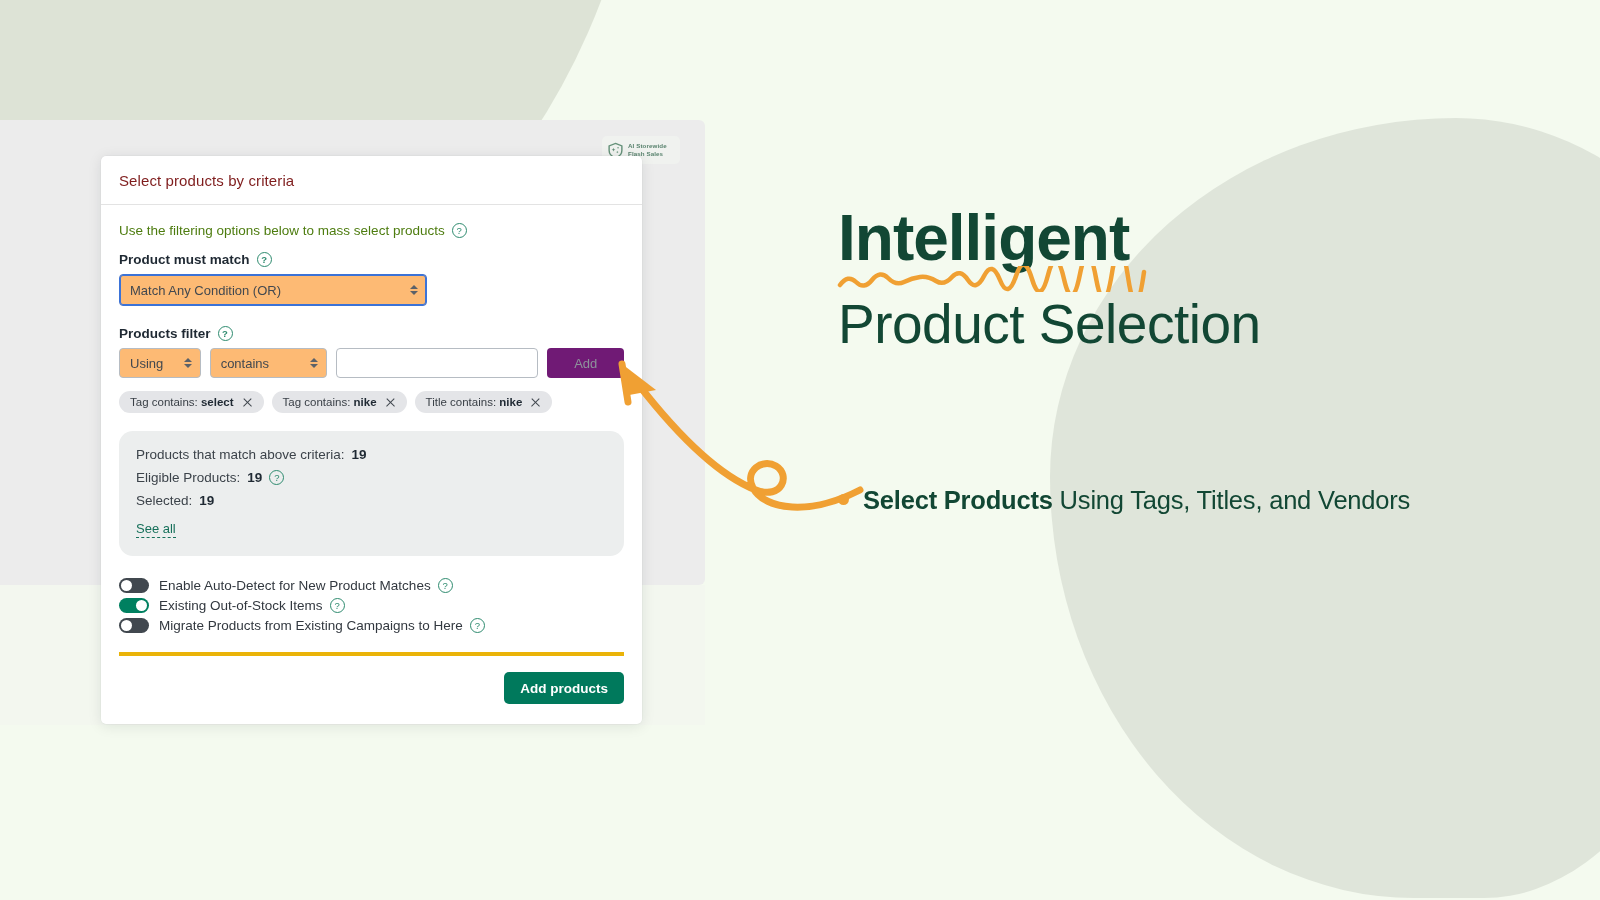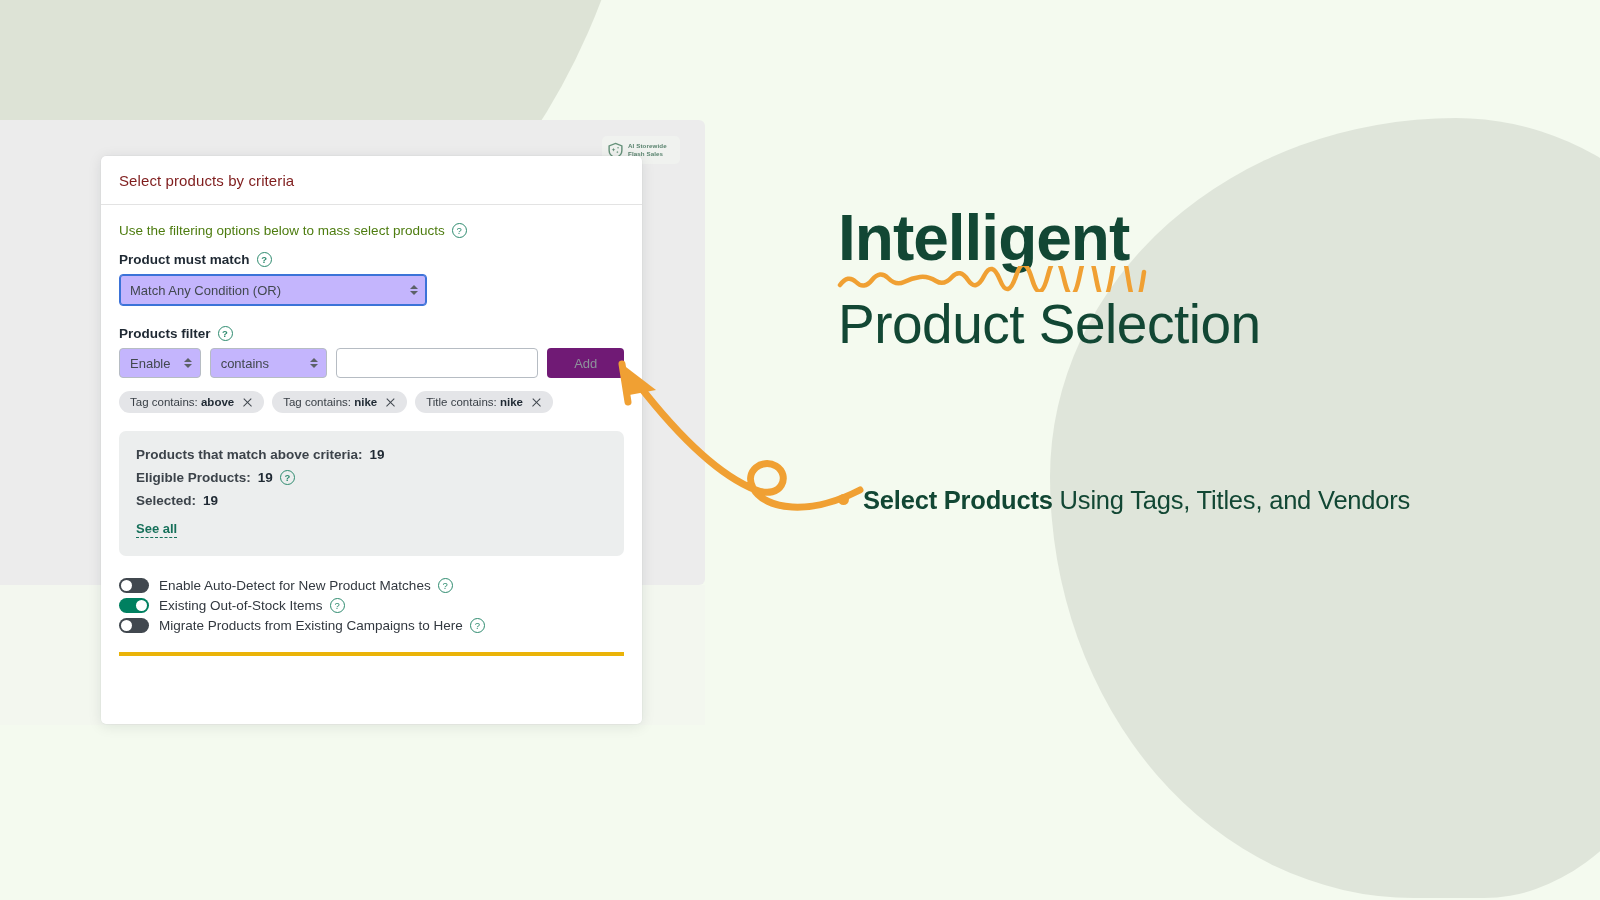--- a/index.html
+++ b/index.html
@@ -59,21 +59,21 @@
     border:1.3px solid #2e8b6f;color:#2e8b6f;
     font-size:9.5px;line-height:13px;text-align:center;
     display:inline-block;box-sizing:border-box;flex:0 0 auto;
     font-family:"Liberation Sans", sans-serif;cursor:pointer;
   }
 
   
   .sel{
     position:relative;display:inline-flex;align-items:center;
     height:30px;box-sizing:border-box;
-    background:#c4b5fd;border:1px solid #b6bcc3;border-radius:4px;
+    background:#fdba74;border:1px solid #b6bcc3;border-radius:4px;
     font-size:13px;color:#42484f;padding:0 24px 0 10px;cursor:pointer;
   }
   .sel.focused{border:1.5px solid #3b73d8;box-shadow:0 0 0 1px #3b73d8 inset;}
   .sel .caret{
     position:absolute;right:7px;top:50%;transform:translateY(-50%);
     width:9px;height:14px;
   }
   .sel .caret:before,.sel .caret:after{
     content:"";position:absolute;left:0;border-left:4px solid transparent;
     border-right:4px solid transparent;
@@ -111,23 +111,22 @@
   }
   .chip .x:before,.chip .x:after{
     content:"";position:absolute;left:0;top:5px;width:11px;height:1.4px;
     background:#41484f;
   }
   .chip .x:before{transform:rotate(45deg);}
   .chip .x:after{transform:rotate(-45deg);}
 
   
   .summary{
-    background:#eceeee;border-radius:7px;padding:16px 17px 18px 17px;
+    background:#eceeee;border-radius:14px;padding:16px 17px 18px 17px;
     margin-bottom:22px;
-    font-weight:bold;
   }
   .summary .line{
     font-size:13.5px;color:#3c434a;margin-bottom:8px;
     display:flex;align-items:center;gap:7px;
   }
   .summary .line b{color:#1f2933;}
   .see-all{
     display:inline-block;margin-top:5px;font-size:13px;color:#16705a;
     border-bottom:1.3px dashed #16705a;cursor:pointer;padding-bottom:1px;
   }
@@ -241,36 +240,36 @@
     </div>
 
     
     <div class="field-label">
       <span>Products filter</span>
       <span class="help">?</span>
     </div>
 
     <div class="filter-row">
       <div class="sel" id="filter-field">
-        <span>Enable</span>
+        <span>Using</span>
         <span class="caret"></span>
       </div>
       <div class="sel" id="filter-op">
         <span>contains</span>
         <span class="caret"></span>
       </div>
       <input class="text-in" type="text" value="" style="">
       <button class="btn-add">Add</button>
     </div>
 
     
     <div class="chips">
       <span class="chip">
         <span><span>Tag contains:</span>
-        <b>above</b></span>
+        <b>select</b></span>
         <span class="x"></span>
       </span>
       <span class="chip">
         <span><span>Tag contains:</span>
         <b>nike</b></span>
         <span class="x"></span>
       </span>
       <span class="chip">
         <span><span>Title contains:</span>
         <b>nike</b></span>
@@ -321,20 +320,23 @@
             <span class="knob"></span>
           </span>
         <span class="tg-label">
           <span>Migrate Products from Existing Campaigns to Here</span>
           <span class="help">?</span>
         </span>
       </div>
     </div>
   </div>
 
+  <div class="card-foot">
+    <button class="btn-primary">Add products</button>
+  </div>
 </div>
 
 <svg id="callout-arrow" viewBox="0 0 320 200">
   <path d="M300 150 C 250 176, 205 170, 193 148 C 184 131, 202 118, 216 126
            C 231 135, 222 160, 196 150 C 160 136, 120 98, 78 44" fill="none" stroke="#f0a033" stroke-width="7" stroke-linecap="round"></path>
   <path d="M62 24 L96 50 L64 56 Z" fill="#f0a033"></path>
   <path d="M62 24 L68 62" fill="none" stroke="#f0a033" stroke-width="7" stroke-linecap="round"></path>
 </svg>
 
 <div id="promo">

